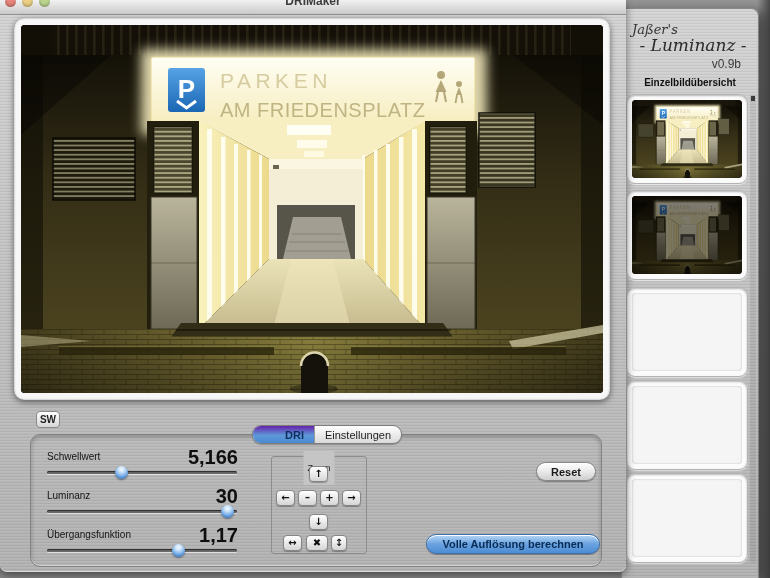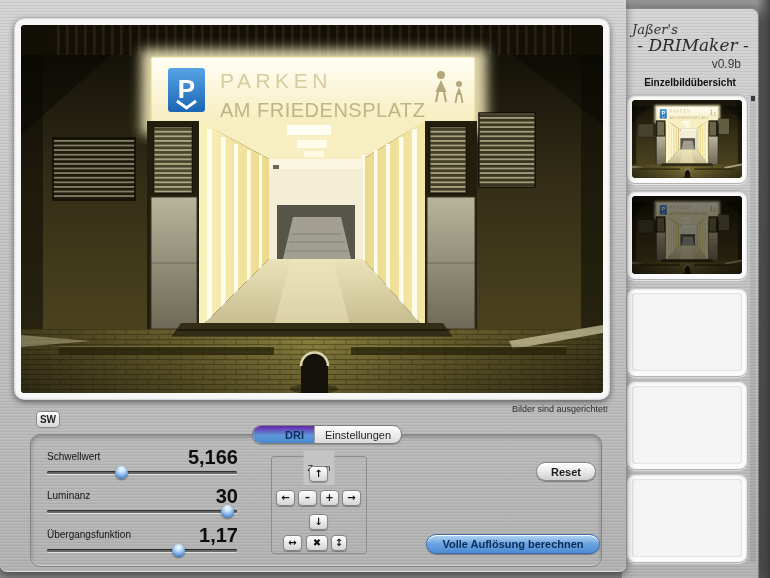--- a/index.html
+++ b/index.html
@@ -250,21 +250,21 @@
     <polygon points="0,30 90,30 0,110" fill="#000" opacity="0.35"></polygon>
     <polygon points="582,30 492,30 582,100" fill="#000" opacity="0.3"></polygon>
   </g>
 </defs>
 </svg>
 
 <div class="stage">
 
   <div class="drawer metal">
     <div class="logo-owner">Jaßer's</div>
-    <div class="logo-app">- DRIMaker -</div>
+    <div class="logo-app">- Luminanz -</div>
     <div class="logo-version">v0.9b</div>
     <div class="overview-label">Einzelbildübersicht</div>
 
     <div class="thumb-slot photo-bright" style="top:85px">
       <div class="thumb-inner">
         <svg class="thumb-img" viewBox="0 0 582 368" preserveAspectRatio="none">
             <use href="#photo-art"></use>
           </svg>
       </div>
     </div>
@@ -284,29 +284,34 @@
     </div>
     <div class="thumb-slot empty" style="top:464px">
       <div class="thumb-inner"></div>
     </div>
     <div class="drawer-scrollbar">
         <div class="tick"></div>
       </div>
   </div>
 
   <div class="window metal">
+    <div class="titlebar">
+      <div class="light close"></div>
+      <div class="light min"></div>
+      <div class="light zoom"></div>
+      <div class="window-title">DRIMaker</div>
+    </div>
 
     <div class="image-frame">
       <svg class="main-img" viewBox="0 0 582 368" preserveAspectRatio="none">
           <use href="#photo-art"></use>
         </svg>
     </div>
 
     <button class="sw-button">SW</button>
-    <div class="status-right">Bilder sind ausgerichtet!</div>
 
     <div class="tabs">
       <div class="tab selected">DRI</div>
       <div class="tab">Einstellungen</div>
     </div>
 
     <div class="panel">
 
       <div class="slider-label" style="top:16px">Schwellwert</div>
       <div class="slider-value" style="top:11px">5,166</div>

